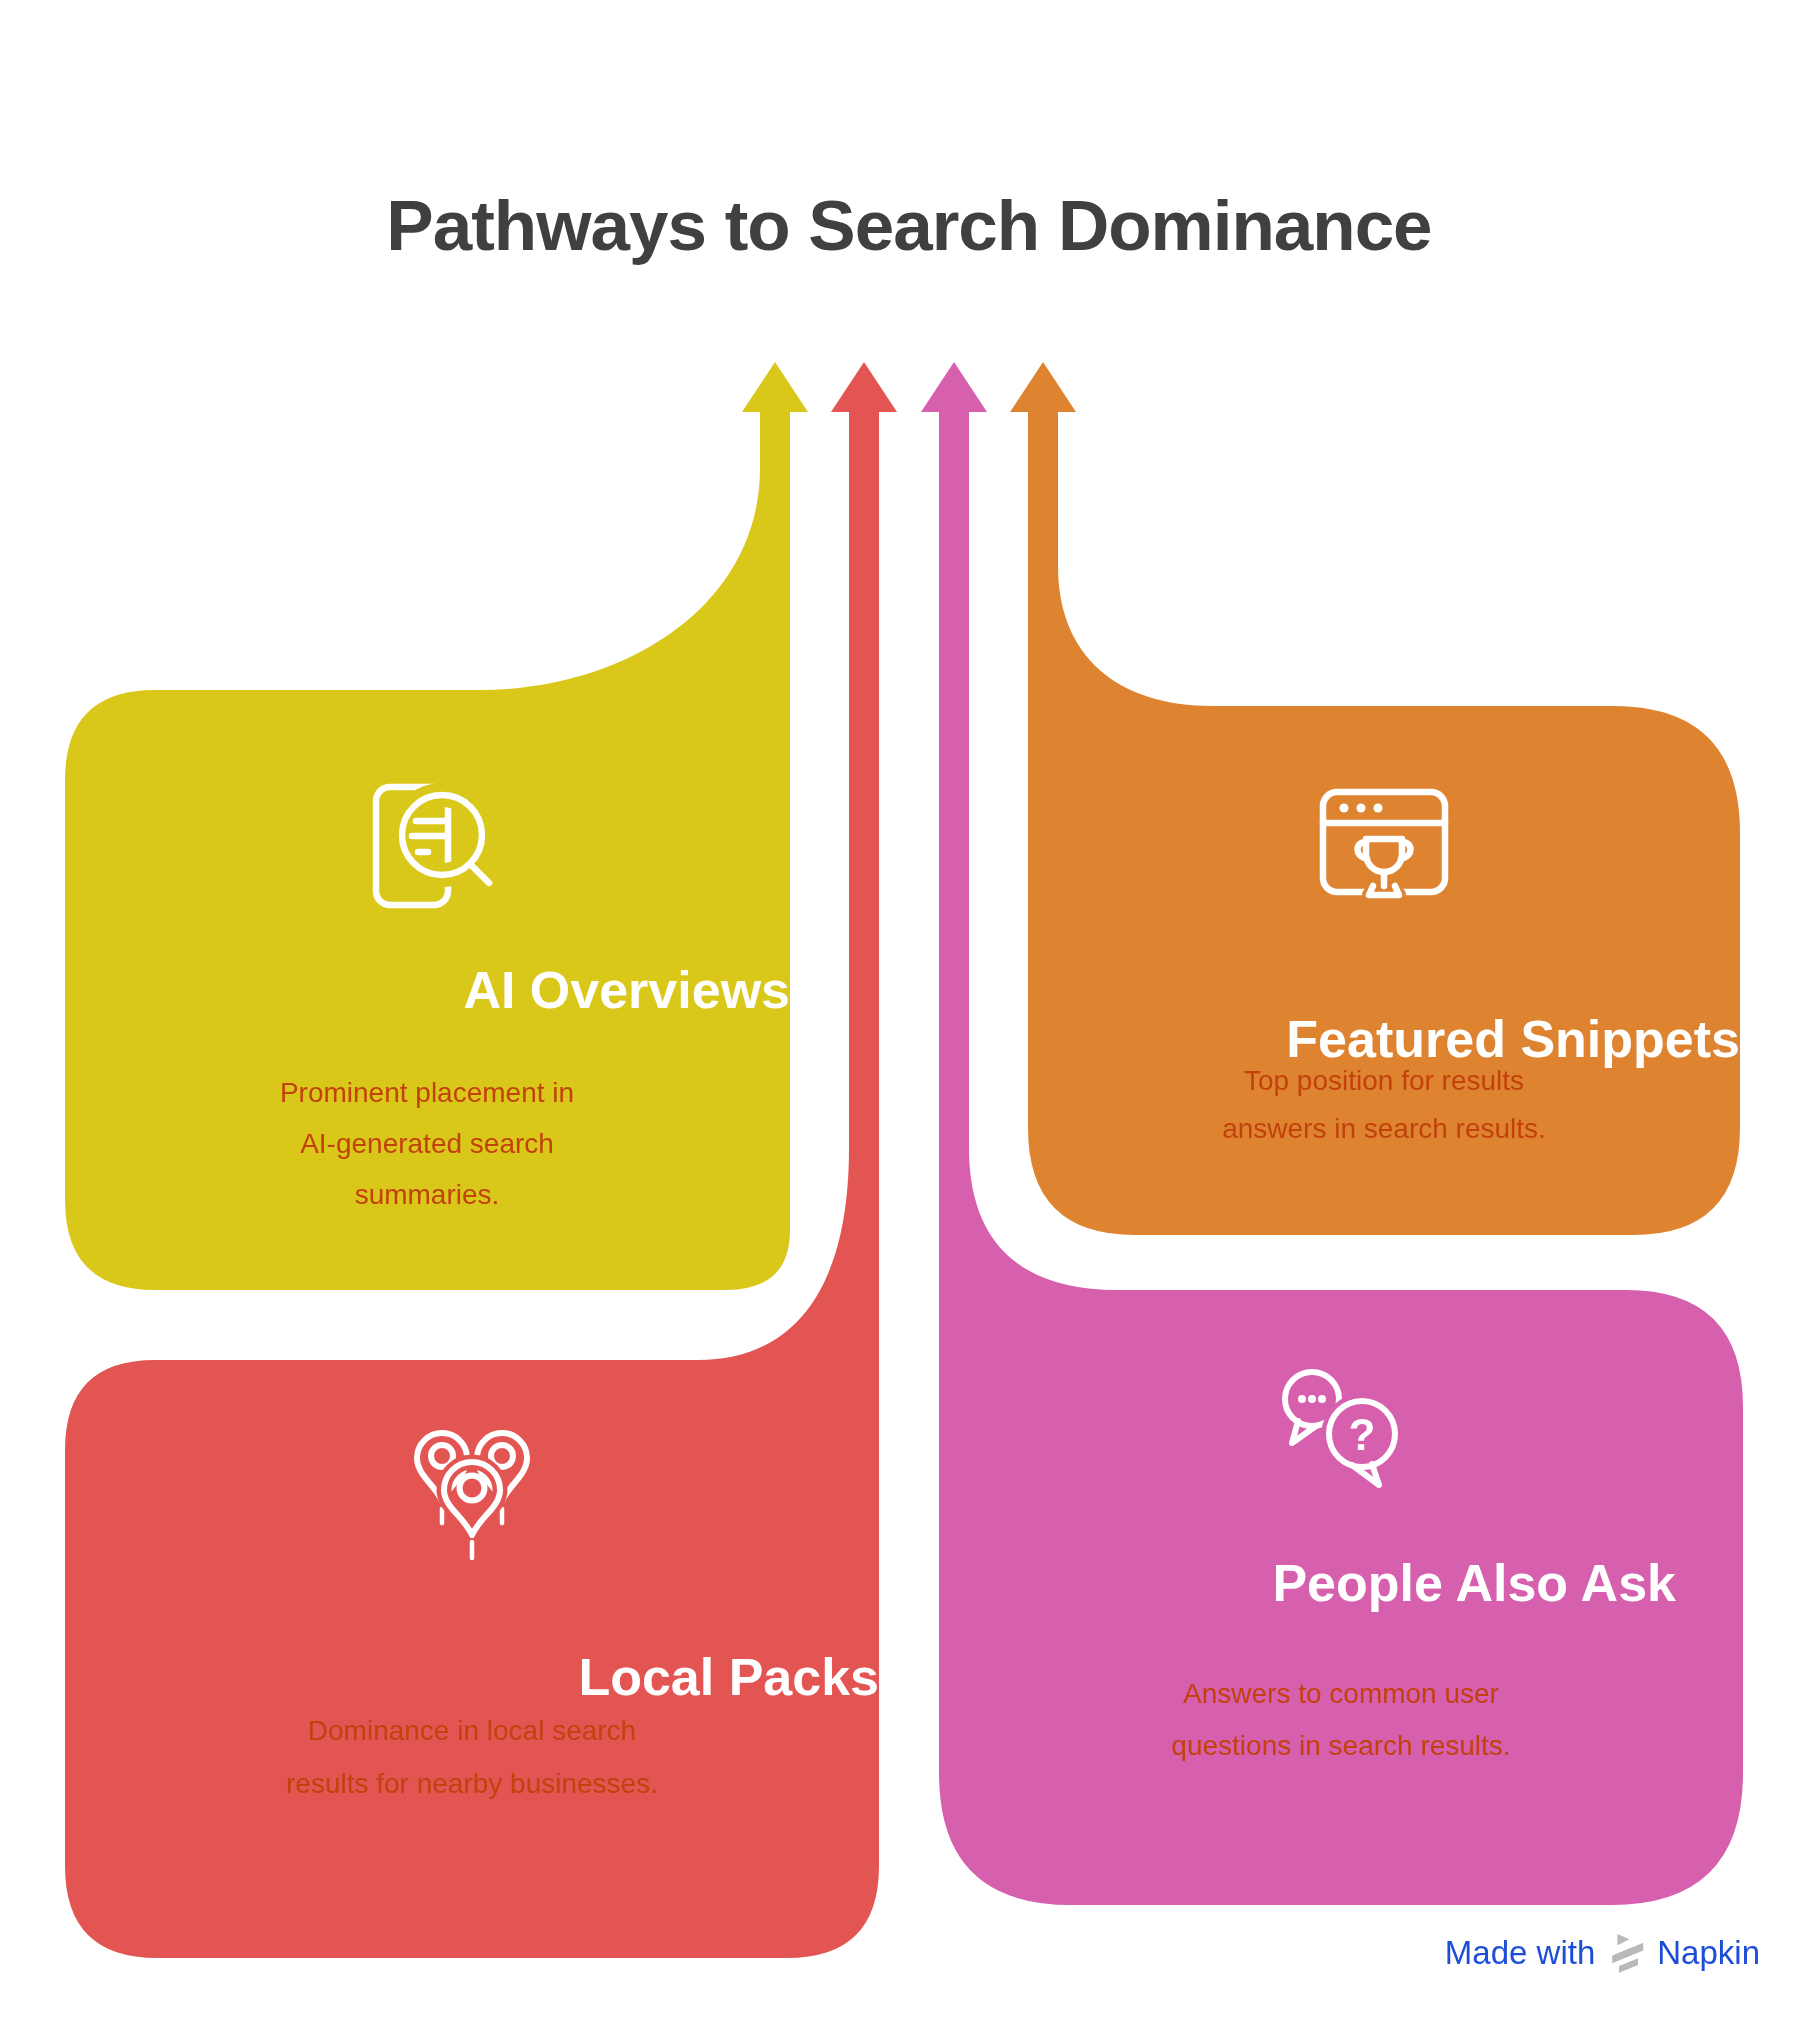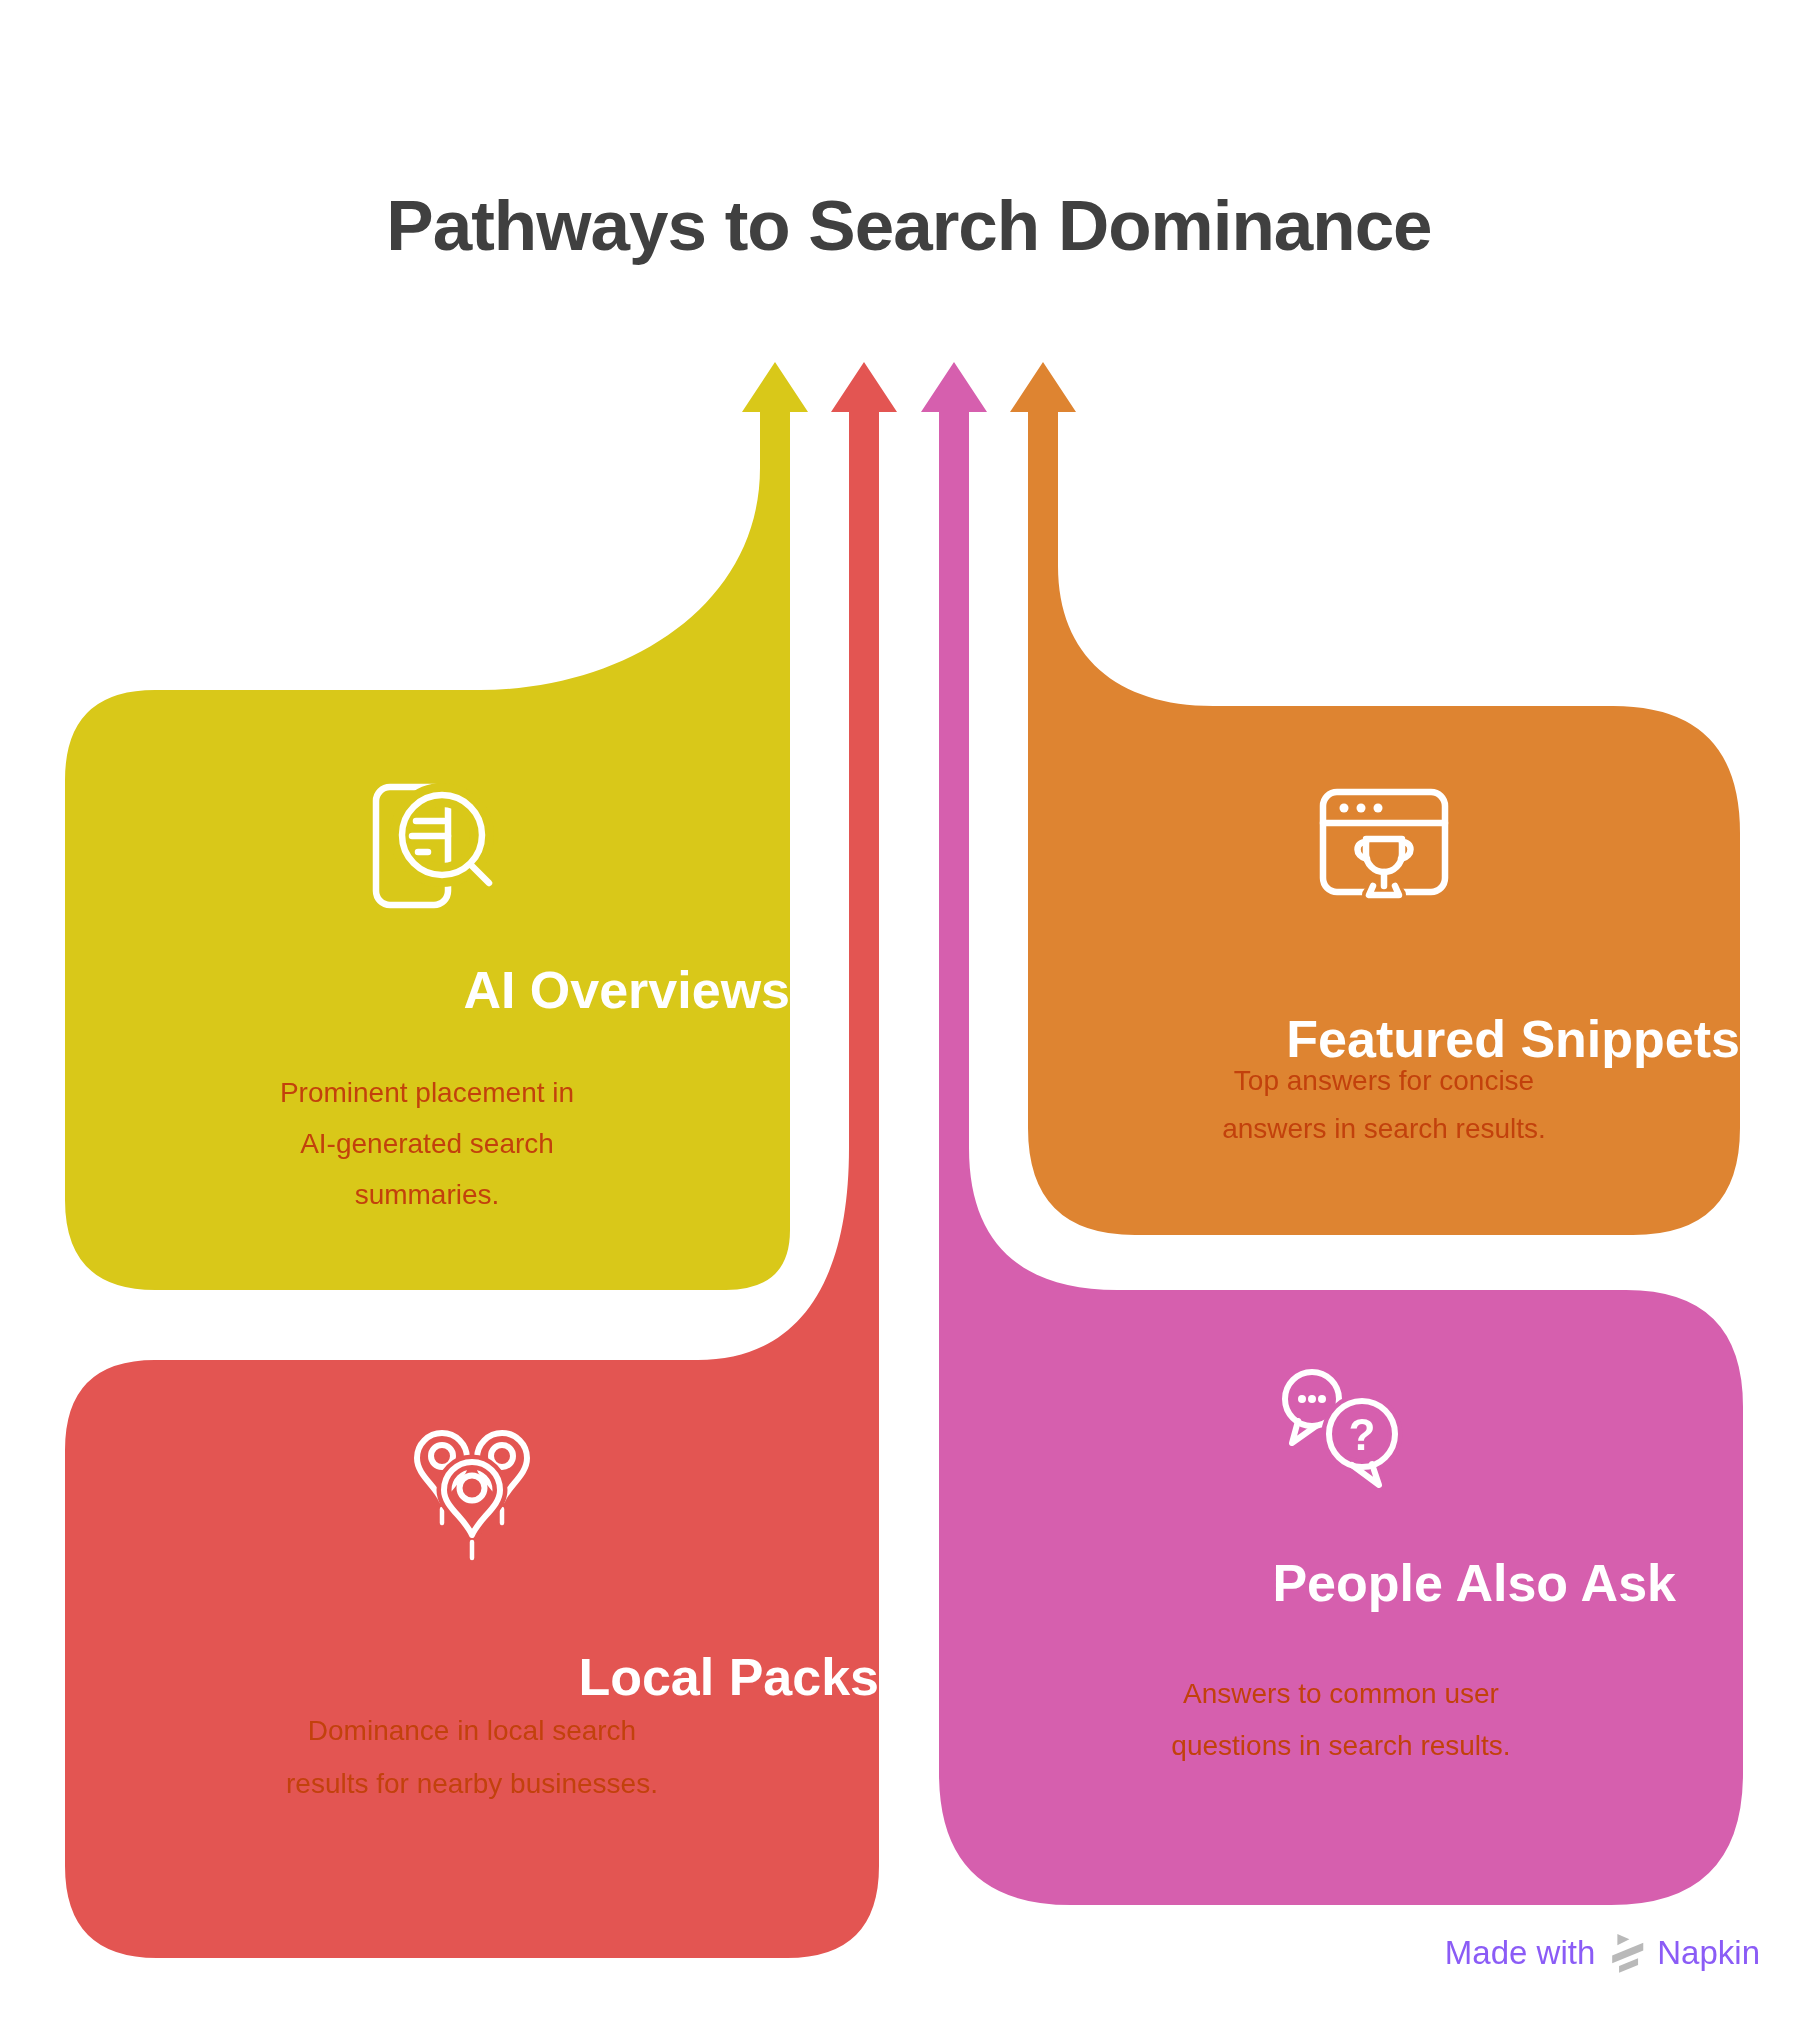--- a/index.html
+++ b/index.html
@@ -52,21 +52,21 @@
   .d-pink   { left: 1021px; width: 640px; top: 1644px; line-height: 52px; margin-top: 24px; }
   .watermark {
     position: absolute;
     top: 1930px;
     right: 58px;
     height: 46px;
     display: flex;
     align-items: center;
     gap: 12px;
     font-size: 33px;
-    color: #8b5cf6;
+    color: #1d4ed8;
   }
   .watermark .logo { width: 38px; height: 42px; }
 </style>
 </head>
 <body>
 
 <div class="canvas">
 
   <h1 class="page-title">Pathways to Search Dominance</h1>
 
@@ -115,21 +115,21 @@
       </g>
       <path d="M 57 69 H 93 V 84 A 18 18 0 0 1 57 84 Z"></path>
       <path d="M 57 72 C 46 72 45 86 58 89"></path>
       <path d="M 93 72 C 104 72 105 86 92 89"></path>
       <path d="M 75 102 V 116"></path>
       <path d="M 64 116 L 60 125 H 90 L 86 116"></path>
     </g>
   </svg>
   <div class="card-title t-orange">Featured Snippets</div>
   <div class="card-desc d-orange">
-    <div>Top answers for concise</div>
+    <div>Top position for results</div>
     <div>answers in search results.</div>
   </div>
 
   <svg class="icon i-red" viewBox="0 0 150 150">
     <g fill="none" stroke="#ffffff" stroke-width="6" stroke-linecap="round" stroke-linejoin="round">
       <path d="M 45 88 C 38 72 20 62 20 45 A 25 25 0 1 1 70 45 C 70 62 52 72 45 88 Z"></path>
       <circle cx="45" cy="43" r="11"></circle>
       <path d="M 105 88 C 98 72 80 62 80 45 A 25 25 0 1 1 130 45 C 130 62 112 72 105 88 Z"></path>
       <circle cx="105" cy="43" r="11"></circle>
       <path d="M 45 96 V 110" stroke-width="4.5"></path>

